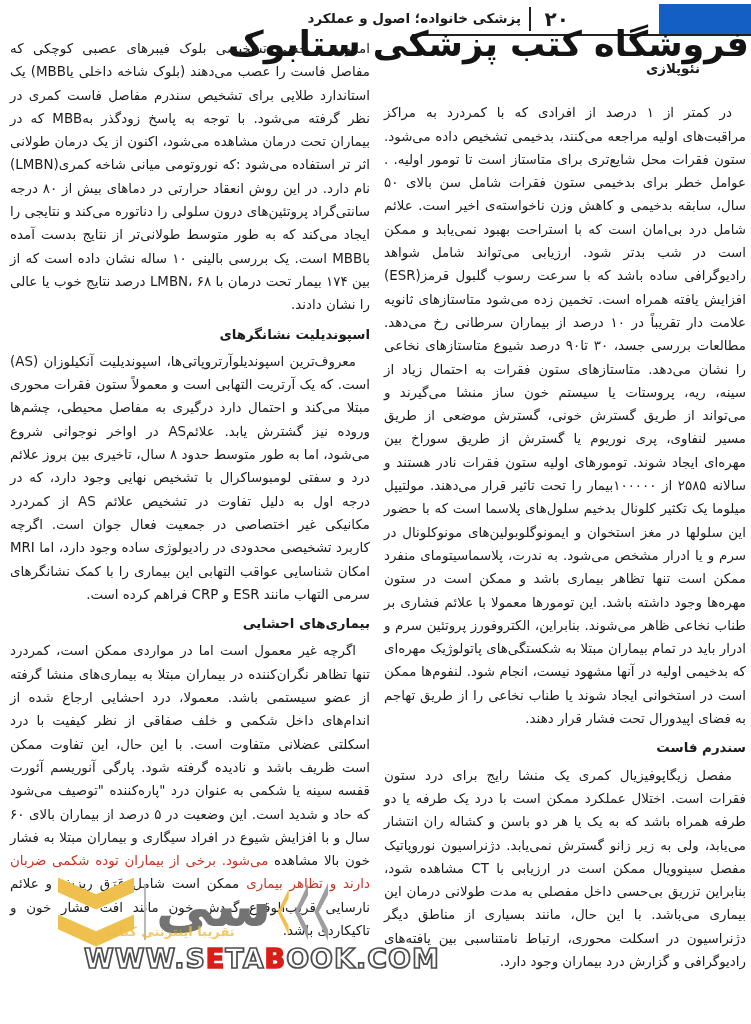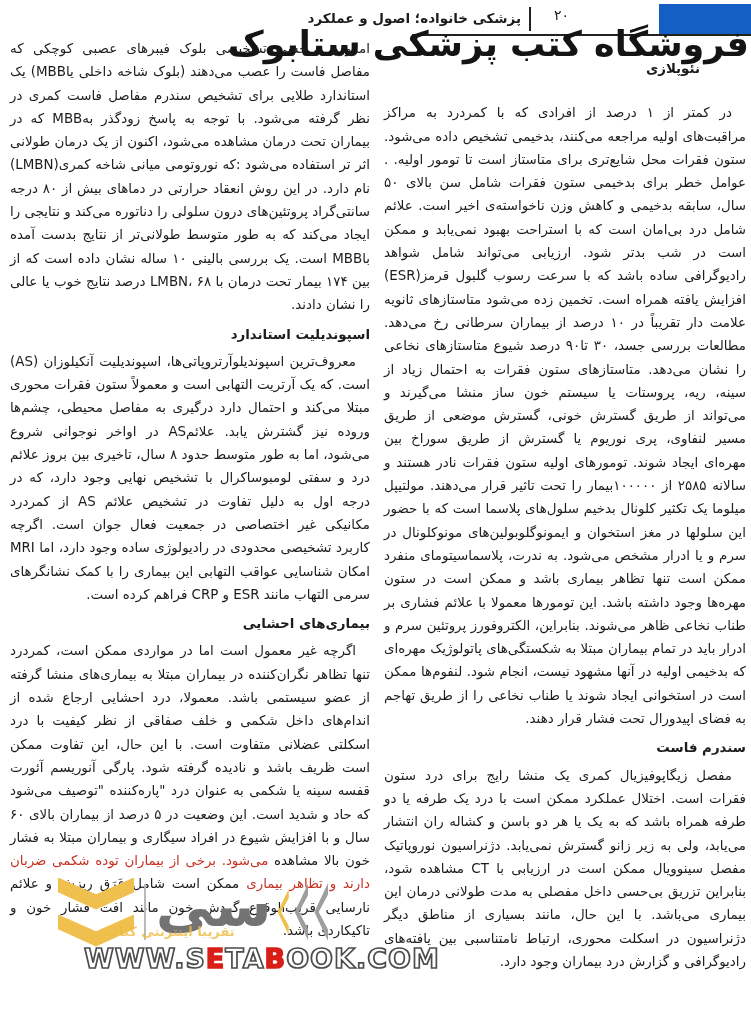--- a/index.html
+++ b/index.html
@@ -6,21 +6,21 @@
   .page {
     position:relative; width:751px; height:1024px;
     background:#ffffff; overflow:hidden;
     direction:rtl;
     font-family:"DejaVu Sans", sans-serif;
     color:#1c1c1c;
   }
 
   
   .blue-box { position:absolute; top:4px; right:0; width:92px; height:30px; background:#145fc4; }
-  .page-num { position:absolute; top:7px; right:182px; font-size:14px; font-weight:normal; }
+  .page-num { position:absolute; top:7px; right:182px; font-size:20px; font-weight:bold; }
   .header-divider { position:absolute; top:7px; right:220px; width:2px; height:24px; background:#222; }
   .header-title { position:absolute; top:10px; right:230px; font-size:13.5px; font-weight:bold; white-space:nowrap; }
   .header-rule { position:absolute; top:34px; left:412px; right:0; height:2px; background:#222; }
 
   
   .store-title {
     position:absolute; top:24px; right:2px;
     font-size:35px; font-weight:bold; color:#141414;
     white-space:nowrap; letter-spacing:0;
   }
@@ -73,21 +73,21 @@
 
   <div class="col col-right">
     <div class="sec-heading first">نئوپلازی</div>
     <p>در کمتر از ۱ درصد از افرادی که با کمردرد به مراکز مراقبت‌های اولیه مراجعه می‌کنند، بدخیمی تشخیص داده می‌شود. ستون فقرات محل شایع‌تری برای متاستاز است تا تومور اولیه. . عوامل خطر برای بدخیمی ستون فقرات شامل سن بالای ۵۰ سال، سابقه بدخیمی و کاهش وزن ناخواسته‌ی اخیر است. علائم شامل درد بی‌امان است که با استراحت بهبود نمی‌یابد و ممکن است در شب بدتر شود. ارزیابی می‌تواند شامل شواهد رادیوگرافی ساده باشد که با سرعت رسوب گلبول قرمز(ESR) افزایش یافته همراه است. تخمین زده می‌شود متاستازهای ثانویه علامت دار تقریباً در ۱۰ درصد از بیماران سرطانی رخ می‌دهد. مطالعات بررسی جسد، ۳۰ تا۹۰ درصد شیوع متاستازهای نخاعی را نشان می‌دهد. متاستازهای ستون فقرات به احتمال زیاد از سینه، ریه، پروستات یا سیستم خون ساز منشا می‌گیرند و می‌تواند از طریق گسترش خونی، گسترش موضعی از طریق مسیر لنفاوی، پری نوریوم یا گسترش از طریق سوراخ بین مهره‌ای ایجاد شوند. تومورهای اولیه ستون فقرات نادر هستند و سالانه ۲۵۸۵ از ۱۰۰۰۰۰بیمار را تحت تاثیر قرار می‌دهند. مولتیپل میلوما یک تکثیر کلونال بدخیم سلول‌های پلاسما است که با حضور این سلولها در مغز استخوان و ایمونوگلوبولین‌های مونوکلونال در سرم و یا ادرار مشخص می‌شود. به ندرت، پلاسماسیتومای منفرد ممکن است تنها تظاهر بیماری باشد و ممکن است در ستون مهره‌ها وجود داشته باشد. این تومورها معمولا با علائم فشاری بر طناب نخاعی ظاهر می‌شوند. بنابراین، الکتروفورز پروتئین سرم و ادرار باید در تمام بیماران مبتلا به شکستگی‌های پاتولوژیک مهره‌ای که بدخیمی اولیه در آنها مشهود نیست، انجام شود. لنفوم‌ها ممکن است در استخوانی ایجاد شوند یا طناب نخاعی را از طریق تهاجم به فضای اپیدورال تحت فشار قرار دهند.</p>
     <div class="sec-heading">سندرم فاست</div>
     <p>مفصل زیگاپوفیزیال کمری یک منشا رایج برای درد ستون فقرات است. اختلال عملکرد ممکن است با درد یک طرفه یا دو طرفه همراه باشد که به یک یا هر دو باسن و کشاله ران انتشار می‌یابد، ولی به زیر زانو گسترش نمی‌یابد. دژنراسیون نوروپاتیک مفصل سینوویال ممکن است در ارزیابی با CT مشاهده شود، بنابراین تزریق بی‌حسی داخل مفصلی به مدت طولانی درمان این بیماری می‌باشد. با این حال، مانند بسیاری از مناطق دیگر دژنراسیون در اسکلت محوری، ارتباط نامتناسبی بین یافته‌های رادیوگرافی و گزارش درد بیماران وجود دارد.</p>
   </div>
 
   <div class="col col-left">
     <p class="no-indent">امروزه بی‌حسی تشخیصی بلوک فیبرهای عصبی کوچکی که مفاصل فاست را عصب می‌دهند (بلوک شاخه داخلی یاMBB) یک استاندارد طلایی برای تشخیص سندرم مفاصل فاست کمری در نظر گرفته می‌شود. با توجه به پاسخ زودگذر بهMBB که در بیماران تحت درمان مشاهده می‌شود، اکنون از یک درمان طولانی اثر تر استفاده می‌شود :که نوروتومی میانی شاخه کمری(LMBN) نام دارد. در این روش انعقاد حرارتی در دماهای بیش از ۸۰ درجه سانتی‌گراد پروتئین‌های درون سلولی را دناتوره می‌کند و نتایجی را ایجاد می‌کند که به طور متوسط طولانی‌تر از نتایج بدست آمده باMBB است. یک بررسی بالینی ۱۰ ساله نشان داده است که از بین ۱۷۴ بیمار تحت درمان با LMBN، ۶۸ درصد نتایج خوب یا عالی را نشان دادند.</p>
-    <div class="sec-heading">اسپوندیلیت استاندارد</div>
+    <div class="sec-heading">اسپوندیلیت نشانگرهای</div>
     <p>معروف‌ترین اسپوندیلوآرتروپاتی‌ها، اسپوندیلیت آنکیلوزان (AS) است. که یک آرتریت التهابی است و معمولاً ستون فقرات محوری مبتلا می‌کند و احتمال دارد درگیری به مفاصل محیطی، چشم‌ها وروده نیز گشترش یابد. علائمAS در اواخر نوجوانی شروع می‌شود، اما به طور متوسط حدود ۸ سال، تاخیری بین بروز علائم درد و سفتی لومبوساکرال با تشخیص نهایی وجود دارد، که در درجه اول به دلیل تفاوت در تشخیص علائم AS از کمردرد مکانیکی غیر اختصاصی در جمعیت فعال جوان است. اگرچه کاربرد تشخیصی محدودی در رادیولوژی ساده وجود دارد، اما MRI امکان شناسایی عواقب التهابی این بیماری را با کمک نشانگرهای سرمی التهاب مانند ESR و CRP فراهم کرده است.</p>
     <div class="sec-heading">بیماری‌های احشایی</div>
     <p><span>اگرچه غیر معمول است اما در مواردی ممکن است، کمردرد تنها تظاهر نگران‌کننده در بیماران مبتلا به بیماری‌های منشا گرفته از عضو سیستمی باشد. معمولا، درد احشایی ارجاع شده از اندام‌های داخل شکمی و خلف صفاقی از نظر کیفیت با درد اسکلتی عضلانی متفاوت است. با این حال، این تفاوت ممکن است ظریف باشد و نادیده گرفته شود. پارگی آنوریسم آئورت قفسه سینه یا شکمی به عنوان درد "پاره‌کننده "توصیف می‌شود که حاد و شدید است. این وضعیت در ۵ درصد از بیماران بالای ۶۰ سال و با افزایش شیوع در افراد سیگاری و بیماران مبتلا به فشار خون بالا مشاهده </span><span class="red-line">می‌شود. برخی از بیماران توده شکمی ضربان دارند و تظاهر بیماری </span><span>ممکن است شامل عَرَق ریزش و علائم نارسایی قریب‌الوقوع گردش خون مانند افت فشار خون و تاکیکاردی باشد.</span></p>
   </div>
 
   <div class="wm wm-logo">
     <div class="chevL"></div>
     <div class="chevL"></div>
     <div class="chevL yellow"></div>
     <div class="wm-lettermark">سی</div>

